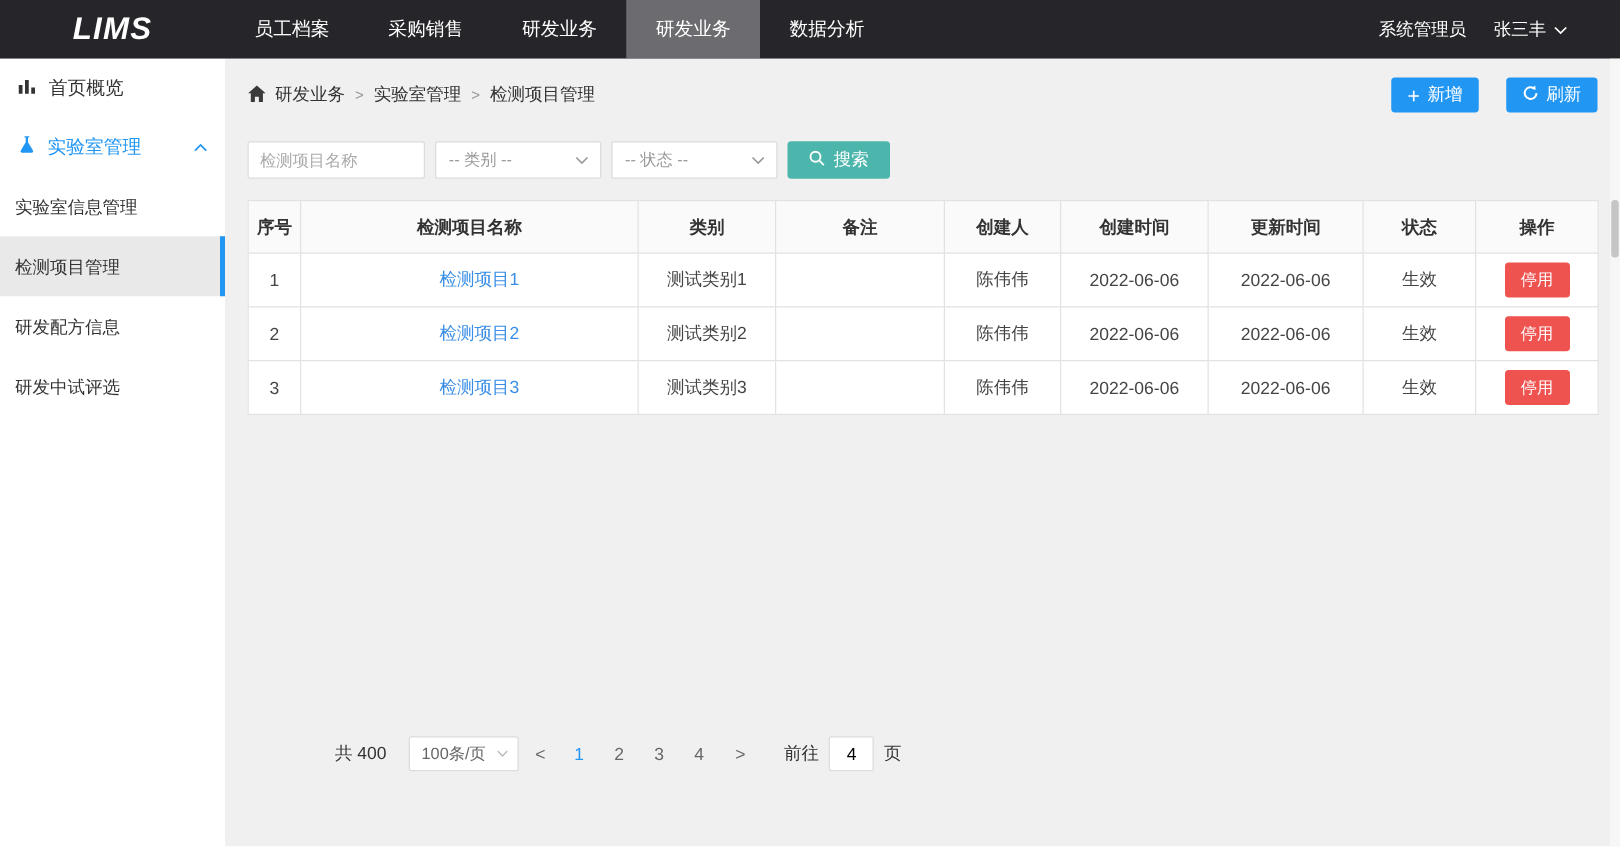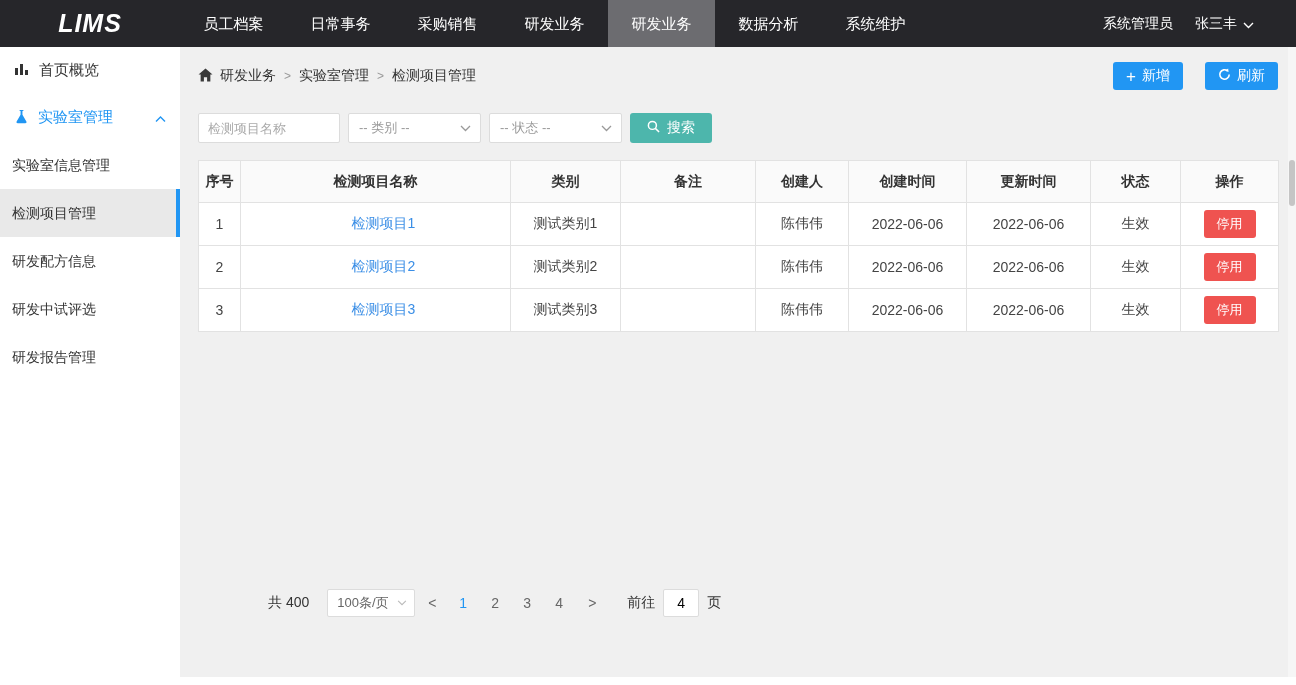--- a/index.html
+++ b/index.html
@@ -90,26 +90,24 @@
   .scrollbar .thumb { position:absolute; top:113px; left:1px; width:6px;
     height:46px; background:#c5c5c5; border-radius:3px; }
 </style>
 </head>
 <body>
 
 <header class="topbar">
   <div class="logo">LIMS</div>
   <nav class="top-nav">
       <div class="nav-item">员工档案</div>
-      <div class="nav-item">日常事务</div>
       <div class="nav-item">采购销售</div>
       <div class="nav-item">研发业务</div>
       <div class="nav-item active">研发业务</div>
       <div class="nav-item">数据分析</div>
-      <div class="nav-item">系统维护</div>
     </nav>
   <div class="user-area">
     <span>系统管理员</span>
     <span class="user-menu">
       <span>张三丰</span>
       <span>
         <svg width="11" height="7" viewBox="0 0 11 7">
             <polyline points="1,1 5.5,5.5 10,1" fill="none" stroke="#fff" stroke-width="1.4"></polyline>
           </svg>
       </span>
@@ -139,21 +137,20 @@
       <svg width="11" height="7" viewBox="0 0 11 7">
           <polyline points="1,5.5 5.5,1 10,5.5" fill="none" stroke="#2196f3" stroke-width="1.4"></polyline>
         </svg>
     </span>
   </div>
   <div class="side-sub-list">
       <div class="side-sub">实验室信息管理</div>
       <div class="side-sub active">检测项目管理</div>
       <div class="side-sub">研发配方信息</div>
       <div class="side-sub">研发中试评选</div>
-      <div class="side-sub">研发报告管理</div>
     </div>
 </aside>
 
 <main class="main">
 
   <div class="breadcrumb-row">
     <div class="breadcrumb">
       <span>
         <svg width="15" height="14" viewBox="0 0 16 15">
             <path d="M8 0.5 15.5 7h-2.3v7.5H9.7V10H6.3v4.5H2.8V7H0.5L8 0.5z" fill="#3a3a3a"></path>

